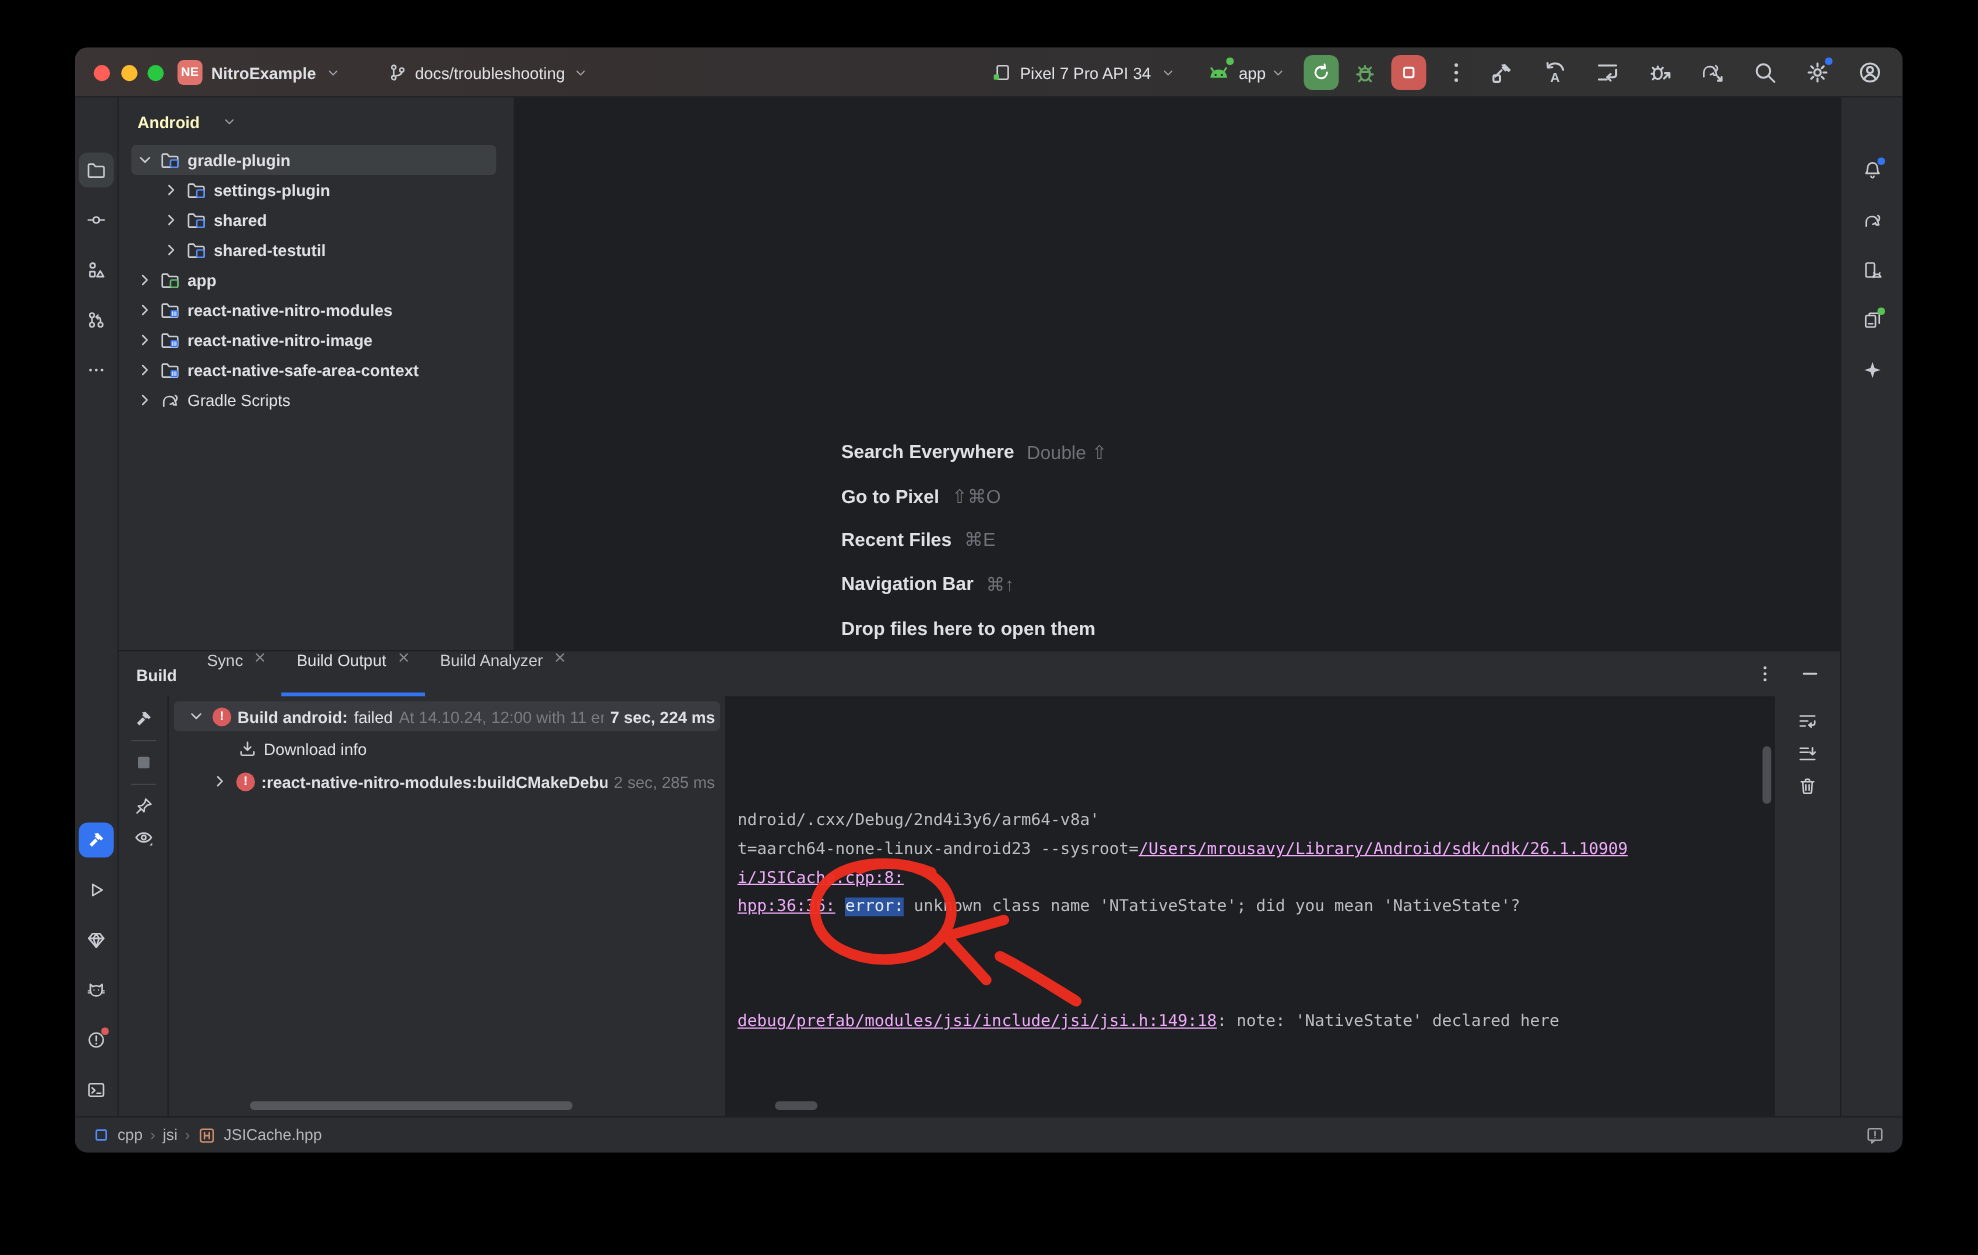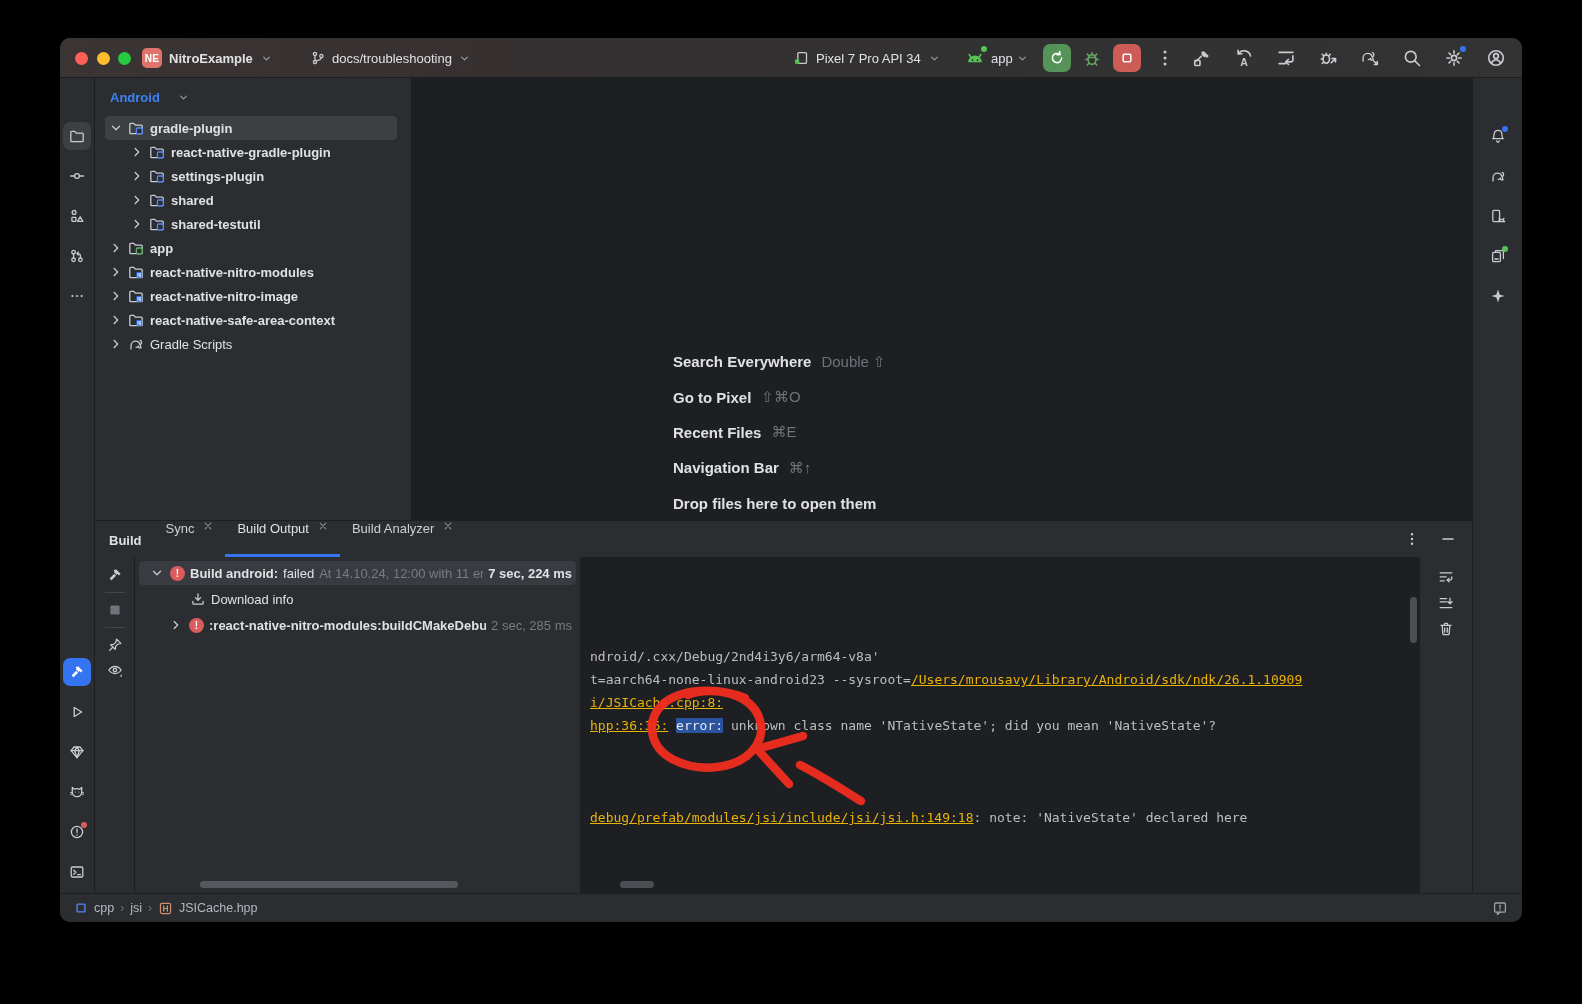--- a/index.html
+++ b/index.html
@@ -44,21 +44,21 @@
   .stripe-stack { position:absolute; left:0; width:100%; display:flex; flex-direction:column; align-items:center; gap:12px; }
   .stripe-btn { width:28px; height:28px; border-radius:7px; display:flex; align-items:center; justify-content:center; position:relative; }
   .stripe-btn.active-gray { background:#3d4043; }
   .stripe-btn.active-blue { background:#3574f0; }
   .stripe-btn.active-blue .icon { color:#fff; }
 
   
   .project-panel { position:absolute; left:35px; top:40px; width:317px; height:442px;
                    background:#2b2d30; border-right:1px solid #1e1f22; overflow:hidden; }
   .pp-header { height:38px; display:flex; align-items:center; gap:17px; padding-left:15px;
-               font-size:13px; font-weight:700; color:#3b82f6; }
+               font-size:13px; font-weight:700; color:#fef9c3; }
   .tree-row { height:24px; display:flex; align-items:center; gap:4px; font-size:13px; color:#dfe1e5;
               font-weight:600; position:relative; cursor:default; }
   .tree-row.reg { font-weight:400; }
   .tree-row .sel-bg { position:absolute; left:10px; right:14px; top:0; bottom:0; background:#3d4043; border-radius:4px; }
   .tree-row > * { position:relative; }
   .ind0 { padding-left:13px; } .ind1 { padding-left:34px; }
   .chev-spacer { width:16px; flex:none; }
   .tlabel { padding-left:2px; white-space:nowrap; }
 
   
@@ -91,21 +91,21 @@
   .bt-bold { font-weight:700; white-space:nowrap; }
   .bt-plain { white-space:nowrap; }
   .bt-gray { color:#797c82; white-space:nowrap; overflow:hidden; flex:1 1 auto; min-width:0; }
   .bt-dur { font-weight:700; white-space:nowrap; padding-right:8px; }
   .bt-dur.gray { font-weight:400; color:#797c82; }
   .hscroll { position:absolute; height:7px; border-radius:4px; background:#55575c; bottom:6px; }
   .bp-console { position:relative; width:840px; height:100%; background:#1e1f22; overflow:hidden;
                 font-family:"DejaVu Sans Mono",monospace; font-size:13px; color:#bcbec4; }
   .con-lines { padding:88px 0 0 10px; }
   .con-line { height:23px; line-height:23px; white-space:pre; }
-  .con-link { color:#eab308; text-decoration:underline; cursor:pointer; }
+  .con-link { color:#f0abfc; text-decoration:underline; cursor:pointer; }
   .con-sel { background:#2a549f; color:#e8eaed; }
   .vscroll { position:absolute; right:3px; top:40px; width:7px; height:46px; border-radius:4px; background:#4c4e53; }
   .bp-gutter { position:relative; width:52px; height:100%; display:flex; flex-direction:column; align-items:center;
                padding-top:12px; gap:10px; }
 
   
   .status-bar { position:absolute; left:0; bottom:0; width:1462px; height:29px; background:#2b2d30;
                 border-top:1px solid #1e1f22; display:flex; align-items:center; padding:0 14px; gap:6px;
                 font-size:12.5px; color:#b4b8bf; }
   .crumb-sep { color:#6f737a; font-size:12px; }
@@ -448,34 +448,20 @@
                 <path d="M4.5 6.2L8 9.7l3.5-3.5"></path>
               </svg>
             </span>
           <span class="icon">
               <svg viewBox="0 0 16 16" fill="none" stroke="currentColor" stroke-width="1.3" stroke-linecap="round" stroke-linejoin="round">
                 <path d="M1.8 4.2c0-.5.4-.9.9-.9h3.1l1.5 1.9h6c.5 0 .9.4.9.9v6.7c0 .5-.4.9-.9.9H2.7c-.5 0-.9-.4-.9-.9z"></path>
                 <rect x="8.4" y="8" width="5.8" height="5.8" rx="1" fill="#2b2d30" stroke="#548af7"></rect>
               </svg>
             </span>
           <span class="tlabel">gradle-plugin</span>
-        </div>
-        <div class="tree-row ind1">
-          <span class="icon">
-              <svg viewBox="0 0 16 16" fill="none" stroke="currentColor" stroke-width="1.3" stroke-linecap="round" stroke-linejoin="round">
-                <path d="M6.2 4.5L9.7 8l-3.5 3.5"></path>
-              </svg>
-            </span>
-          <span class="icon">
-              <svg viewBox="0 0 16 16" fill="none" stroke="currentColor" stroke-width="1.3" stroke-linecap="round" stroke-linejoin="round">
-                <path d="M1.8 4.2c0-.5.4-.9.9-.9h3.1l1.5 1.9h6c.5 0 .9.4.9.9v6.7c0 .5-.4.9-.9.9H2.7c-.5 0-.9-.4-.9-.9z"></path>
-                <rect x="8.4" y="8" width="5.8" height="5.8" rx="1" fill="#2b2d30" stroke="#548af7"></rect>
-              </svg>
-            </span>
-          <span class="tlabel">react-native-gradle-plugin</span>
         </div>
         <div class="tree-row ind1">
           <span class="icon">
               <svg viewBox="0 0 16 16" fill="none" stroke="currentColor" stroke-width="1.3" stroke-linecap="round" stroke-linejoin="round">
                 <path d="M6.2 4.5L9.7 8l-3.5 3.5"></path>
               </svg>
             </span>
           <span class="icon">
               <svg viewBox="0 0 16 16" fill="none" stroke="currentColor" stroke-width="1.3" stroke-linecap="round" stroke-linejoin="round">
                 <path d="M1.8 4.2c0-.5.4-.9.9-.9h3.1l1.5 1.9h6c.5 0 .9.4.9.9v6.7c0 .5-.4.9-.9.9H2.7c-.5 0-.9-.4-.9-.9z"></path>

